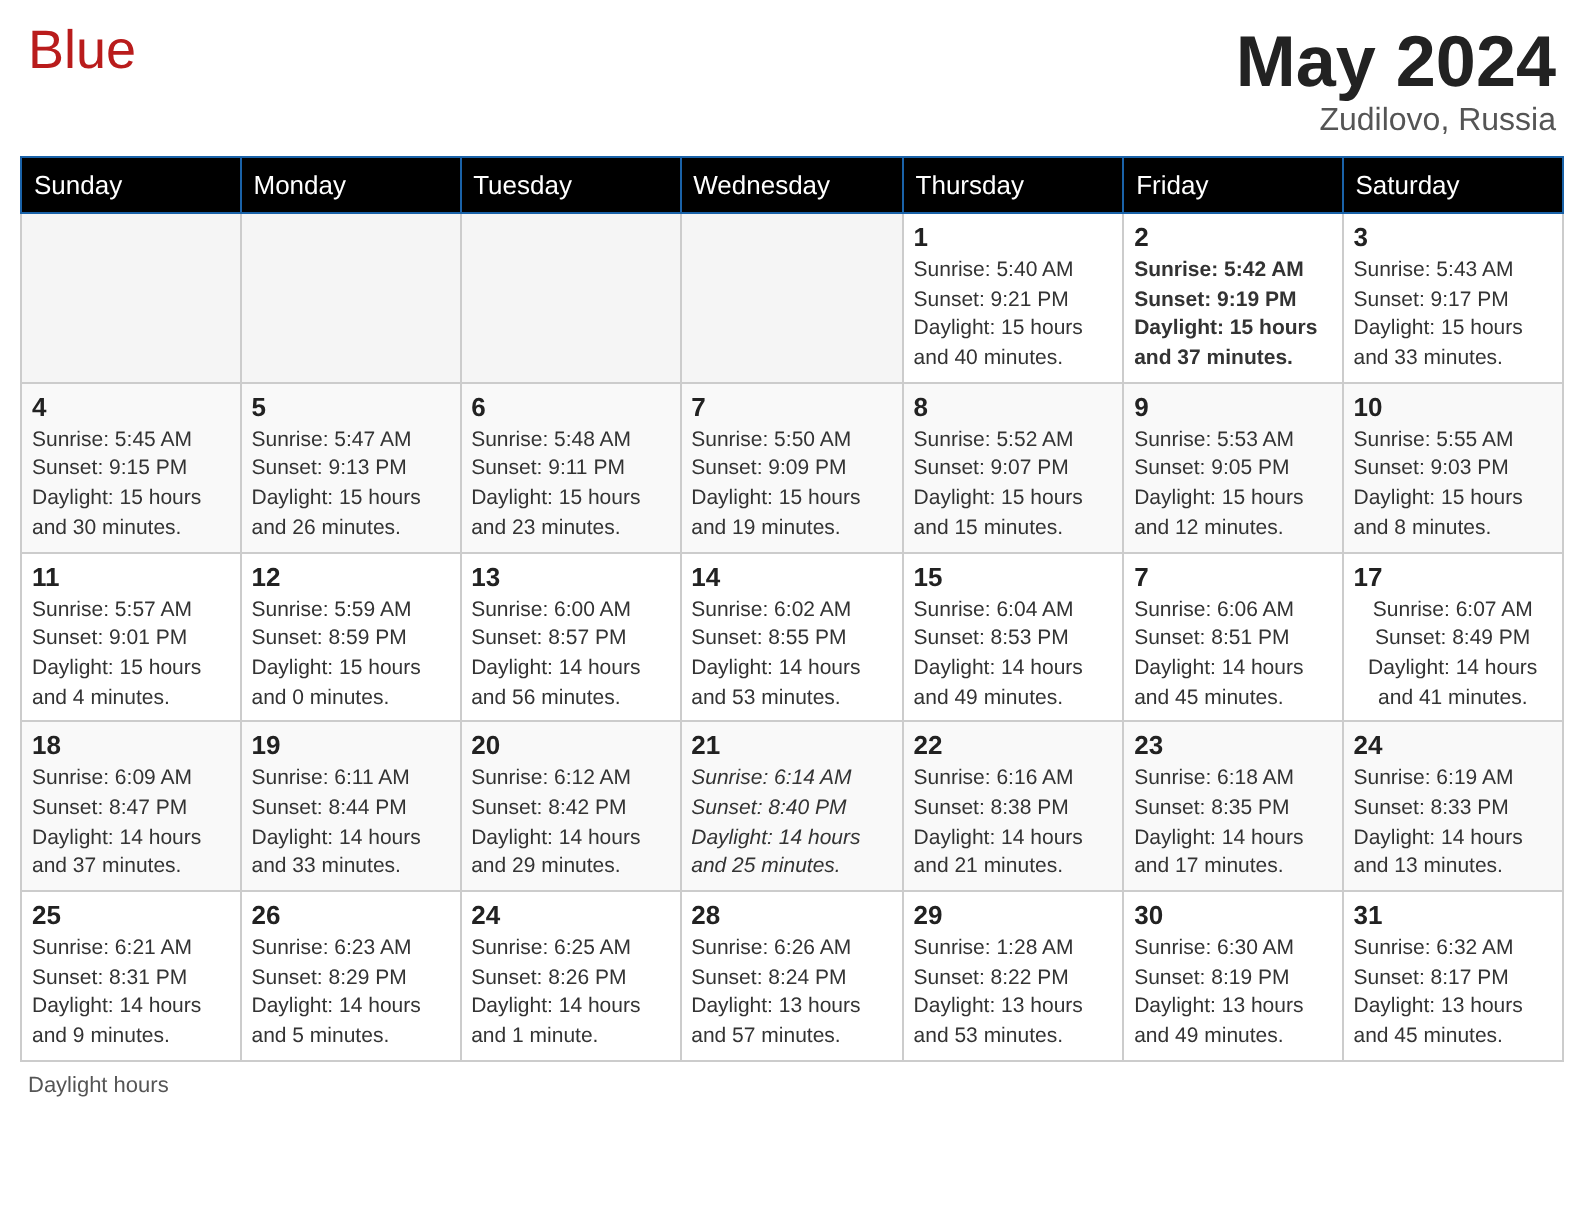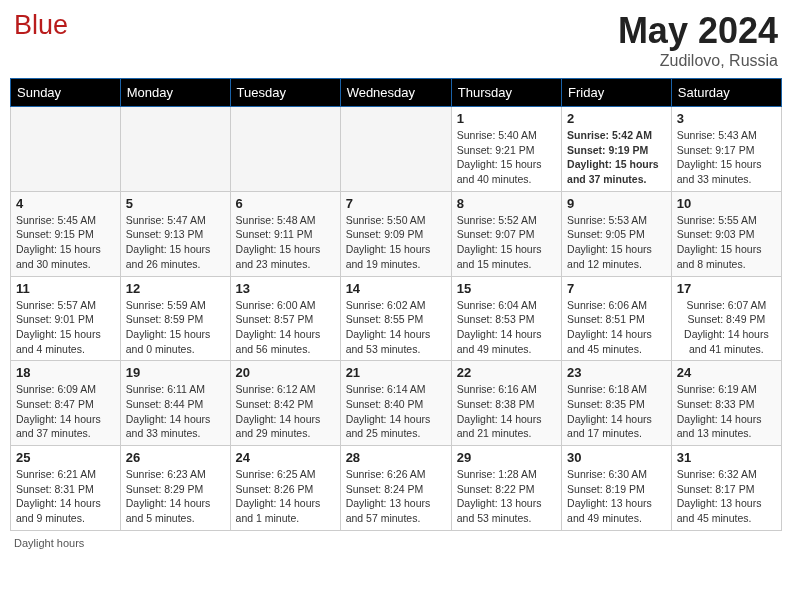--- a/index.html
+++ b/index.html
@@ -271,21 +271,21 @@
         </td>
         <td>
           <div class="day-number">20</div>
           <div class="day-info" style="white-space: pre-line;">Sunrise: 6:12 AM
 Sunset: 8:42 PM
 Daylight: 14 hours
 and 29 minutes.</div>
         </td>
         <td>
           <div class="day-number">21</div>
-          <div class="day-info" style="white-space: pre-line;">Sunrise: 6:14 AM
+          <div class="day-info" style="white-space: pre-line; font-style: italic;">Sunrise: 6:14 AM
 Sunset: 8:40 PM
 Daylight: 14 hours
 and 25 minutes.</div>
         </td>
         <td>
           <div class="day-number">22</div>
           <div class="day-info" style="white-space: pre-line;">Sunrise: 6:16 AM
 Sunset: 8:38 PM
 Daylight: 14 hours
 and 21 minutes.</div>

